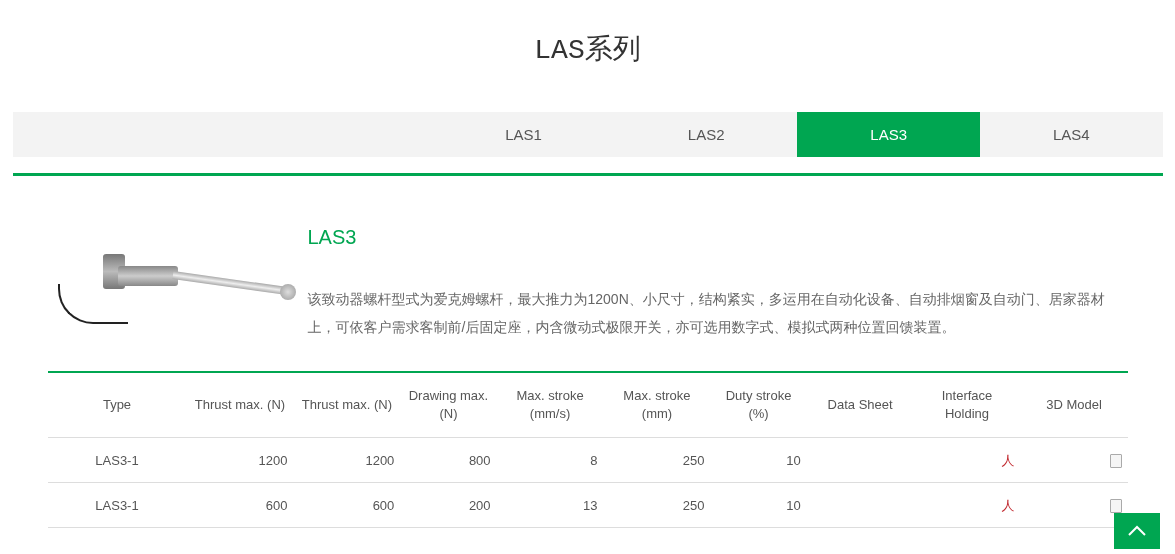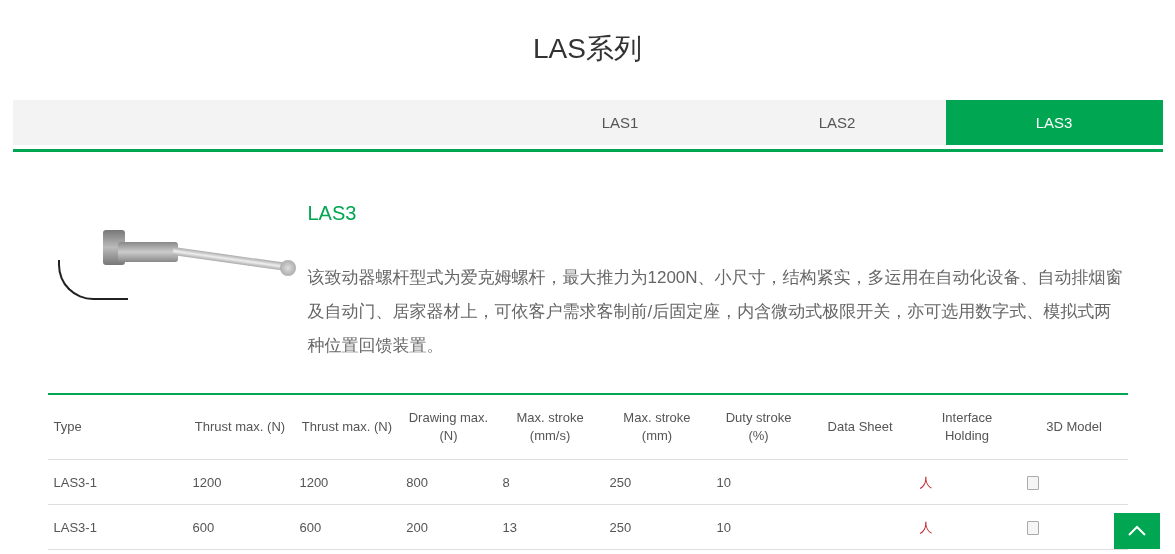--- a/index.html
+++ b/index.html
@@ -10,25 +10,26 @@
       width: 1175px;
       height: 554px;
       position: relative;
     }
     .title {
       text-align: center;
       font-size: 28px;
       font-weight: 400;
       color: #333;
       padding: 30px 0 28px;
+      font-family: Liberation Mono, monospace;
     }
     .tabs {
       display: flex;
       width: 1150px;
-      margin: 4px auto;
+      margin: 16px auto;
       background: #fde047;
     }
     .tab {
       flex: 1;
       text-align: center;
       padding: 14px 0;
       font-size: 15px;
       color: #555;
       cursor: pointer;
       background: #f3f3f3;
@@ -100,46 +101,46 @@
       border-radius: 0 0 0 35px;
     }
     .intro-text h2 {
       color: #00a651;
       font-size: 20px;
       font-weight: 400;
       margin-bottom: 14px;
     }
     .intro-text p {
       color: #666;
-      font-size: 17px;
+      font-size: 14px;
       line-height: 2;
       margin-top: 36px;
     }
     table {
       width: 100%;
       border-collapse: collapse;
       font-size: 13px;
       border-top: 2px solid #00a651;
     }
     th {
       font-weight: 400;
       color: #555;
       padding: 14px 6px;
       text-align: center;
       border-bottom: 1px solid #ddd;
       line-height: 1.4;
     }
-    th:first-child { text-align: left; padding-left: 6px; margin-top: 14px; }
+    th:first-child { text-align: center; padding-left: 6px; margin-top: 14px; }
     td {
-      text-align: left;
+      text-align: right;
       padding: 14px 6px;
       color: #555;
       border-bottom: 1px solid #ddd;
     }
-    td:first-child { text-align: left; padding-left: 6px; }
+    td:first-child { text-align: center; padding-left: 6px; }
     .pdf-icon {
       display: inline-block;
       width: 14px; height: 14px;
       font-size: 13px; color: #c1272d;
     }
     .file-icon {
       display: inline-block;
       width: 12px; height: 14px;
       border: 1px solid #aaa;
       border-radius: 1px;
@@ -164,20 +165,21 @@
 </head>
 <body>
 
 <h1 class="title">LAS系列</h1>
 
 <div class="tabs">
   <div class="tab"></div>
   <div class="tab">LAS1</div>
   <div class="tab">LAS2</div>
   <div class="tab active">LAS3</div>
+  <div class="tab">LAS4</div>
 </div>
 <div class="tab-underline"></div>
 
 <div class="content">
   <div class="intro">
     <div class="product-image">
       <div class="actuator-cable"></div>
       <div class="actuator-motor"></div>
       <div class="actuator-body"></div>
       <div class="actuator-rod"></div>

